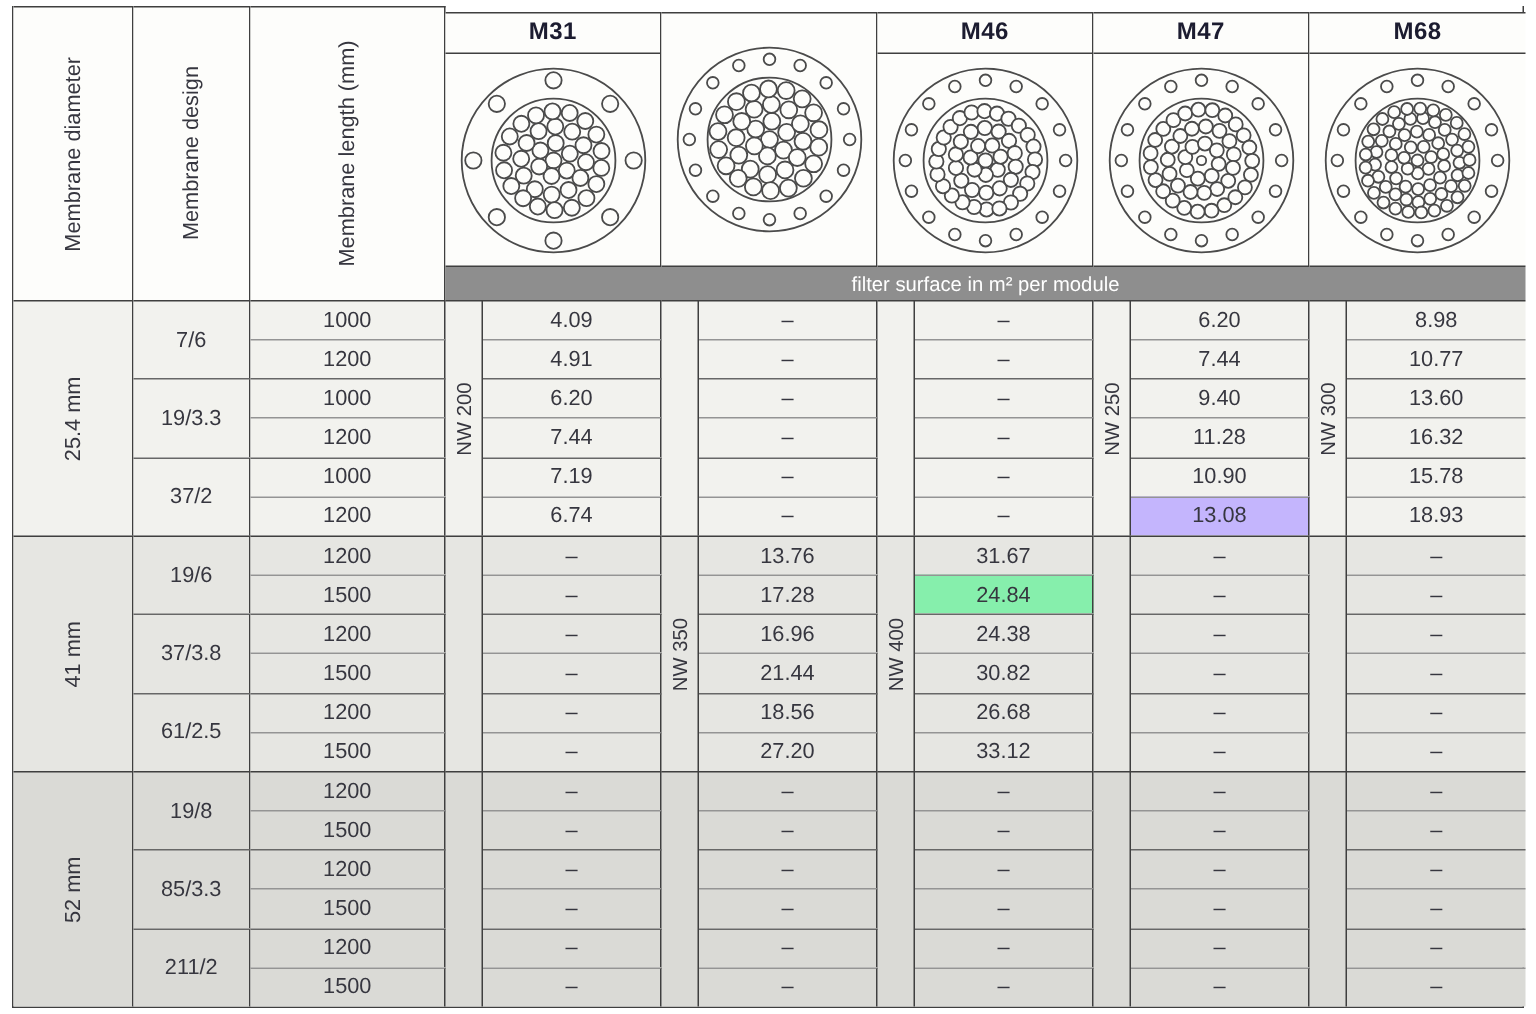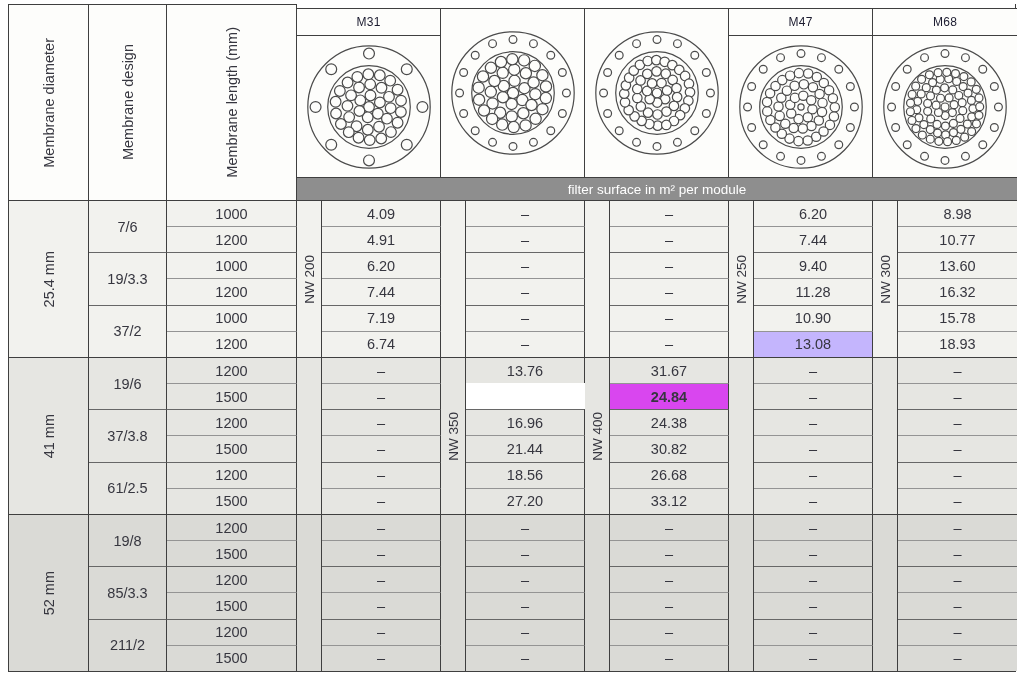--- a/index.html
+++ b/index.html
@@ -20,21 +20,21 @@
   .rot { writing-mode:vertical-rl; transform:rotate(180deg); white-space:nowrap; }
   .lhead { grid-row:1/3; background:var(--hbg); border-top:1.4px solid var(--dark); }
   .c1 { grid-column:1; } .c2 { grid-column:2; } .c3 { grid-column:3; }
   .mhead { grid-row:1; margin-top:4px; background:var(--hbg);
     border-top:1.4px solid var(--dark); border-right:1.4px solid var(--dark);
     border-bottom:1.2px solid var(--dark);
     display:flex; flex-direction:column; }
   .mhead.last, .val.last { border-right:none; }
   .mname { height:27px; border-bottom:1.2px solid var(--dark);
     display:flex; align-items:center; justify-content:center;
-    font-weight:normal; font-size:12px; color:var(--mname); letter-spacing:.3px; }
+    font-weight:bold; font-size:16px; color:var(--mname); letter-spacing:.3px; }
   .mdiag { flex:1; display:flex; align-items:center; justify-content:center; }
   .band { grid-row:2; grid-column:4/14; background:var(--band); color:var(--bandtx);
     display:flex; align-items:center; justify-content:center; font-size:13.5px; }
   .gtop  { border-top:1.5px solid var(--dark); }
   .tline { border-top:1px solid var(--thin); }
   .dline { border-top:1px solid var(--design); }
   .dia, .strip { }
   .strip .rot { font-size:13.5px; }
   svg { display:block; }
 </style>
@@ -163,20 +163,21 @@
           <circle cx="100.26" cy="51.68" r="5.8" fill="#fdfdfb" stroke="#4b4b4b" stroke-width="1.25"></circle>
           <circle cx="103.94" cy="63.29" r="5.8" fill="#fdfdfb" stroke="#4b4b4b" stroke-width="1.25"></circle>
           <circle cx="103.80" cy="75.24" r="5.8" fill="#fdfdfb" stroke="#4b4b4b" stroke-width="1.25"></circle>
           <circle cx="100.28" cy="86.65" r="5.8" fill="#fdfdfb" stroke="#4b4b4b" stroke-width="1.25"></circle>
           <circle cx="93.27" cy="96.59" r="5.8" fill="#fdfdfb" stroke="#4b4b4b" stroke-width="1.25"></circle>
           <circle cx="82.94" cy="103.37" r="5.8" fill="#fdfdfb" stroke="#4b4b4b" stroke-width="1.25"></circle>
         </svg>
       </div>
     </div>
     <div class="mhead" style="grid-area: 1 / 8 / auto / span 2;">
+      <div class="mname">M46</div>
       <div class="mdiag">
         <svg viewBox="0 0 140 140" width="136" height="136">
           <circle cx="70.00" cy="70.00" r="63" fill="none" stroke="#4b4b4b" stroke-width="1.25"></circle>
           <circle cx="70.00" cy="15.00" r="4" fill="none" stroke="#4b4b4b" stroke-width="1.25"></circle>
           <circle cx="91.05" cy="19.19" r="4" fill="none" stroke="#4b4b4b" stroke-width="1.25"></circle>
           <circle cx="108.89" cy="31.11" r="4" fill="none" stroke="#4b4b4b" stroke-width="1.25"></circle>
           <circle cx="120.81" cy="48.95" r="4" fill="none" stroke="#4b4b4b" stroke-width="1.25"></circle>
           <circle cx="125.00" cy="70.00" r="4" fill="none" stroke="#4b4b4b" stroke-width="1.25"></circle>
           <circle cx="120.81" cy="91.05" r="4" fill="none" stroke="#4b4b4b" stroke-width="1.25"></circle>
           <circle cx="108.89" cy="108.89" r="4" fill="none" stroke="#4b4b4b" stroke-width="1.25"></circle>
@@ -471,21 +472,22 @@
     <div class="cell strip gtop" style="grid-area: 9 / 12 / span 6; background: rgb(230, 230, 226);"></div>
     <div class="cell des c2 gtop" style="grid-row: 9 / span 2; background: rgb(230, 230, 226);">19/6</div>
     <div class="cell len c3 gtop" style="grid-row: 9; background: rgb(230, 230, 226);">1200</div>
     <div class="cell val gtop" style="grid-area: 9 / 5; background: rgb(230, 230, 226);">–</div>
     <div class="cell val gtop" style="grid-area: 9 / 7; background: rgb(230, 230, 226);">13.76</div>
     <div class="cell val gtop" style="grid-area: 9 / 9; background: rgb(230, 230, 226);">31.67</div>
     <div class="cell val gtop" style="grid-area: 9 / 11; background: rgb(230, 230, 226);">–</div>
     <div class="cell val gtop last" style="grid-area: 9 / 13; background: rgb(230, 230, 226);">–</div>
     <div class="cell len c3 tline" style="grid-row: 10; background: rgb(230, 230, 226);">1500</div>
     <div class="cell val tline" style="grid-area: 10 / 5; background: rgb(230, 230, 226);">–</div>
-    <div class="cell val tline" style="grid-area: 10 / 9; background: #d946ef; font-weight: bold;">24.84</div>
+    <div class="cell val tline" style="grid-area: 10 / 7; background: rgb(230, 230, 226);">17.28</div>
+    <div class="cell val tline" style="grid-area: 10 / 9; background: #86efac;">24.84</div>
     <div class="cell val tline" style="grid-area: 10 / 11; background: rgb(230, 230, 226);">–</div>
     <div class="cell val tline last" style="grid-area: 10 / 13; background: rgb(230, 230, 226);">–</div>
     <div class="cell des c2 dline" style="grid-row: 11 / span 2; background: rgb(230, 230, 226);">37/3.8</div>
     <div class="cell len c3 dline" style="grid-row: 11; background: rgb(230, 230, 226);">1200</div>
     <div class="cell val dline" style="grid-area: 11 / 5; background: rgb(230, 230, 226);">–</div>
     <div class="cell val dline" style="grid-area: 11 / 7; background: rgb(230, 230, 226);">16.96</div>
     <div class="cell val dline" style="grid-area: 11 / 9; background: rgb(230, 230, 226);">24.38</div>
     <div class="cell val dline" style="grid-area: 11 / 11; background: rgb(230, 230, 226);">–</div>
     <div class="cell val dline last" style="grid-area: 11 / 13; background: rgb(230, 230, 226);">–</div>
     <div class="cell len c3 tline" style="grid-row: 12; background: rgb(230, 230, 226);">1500</div>

